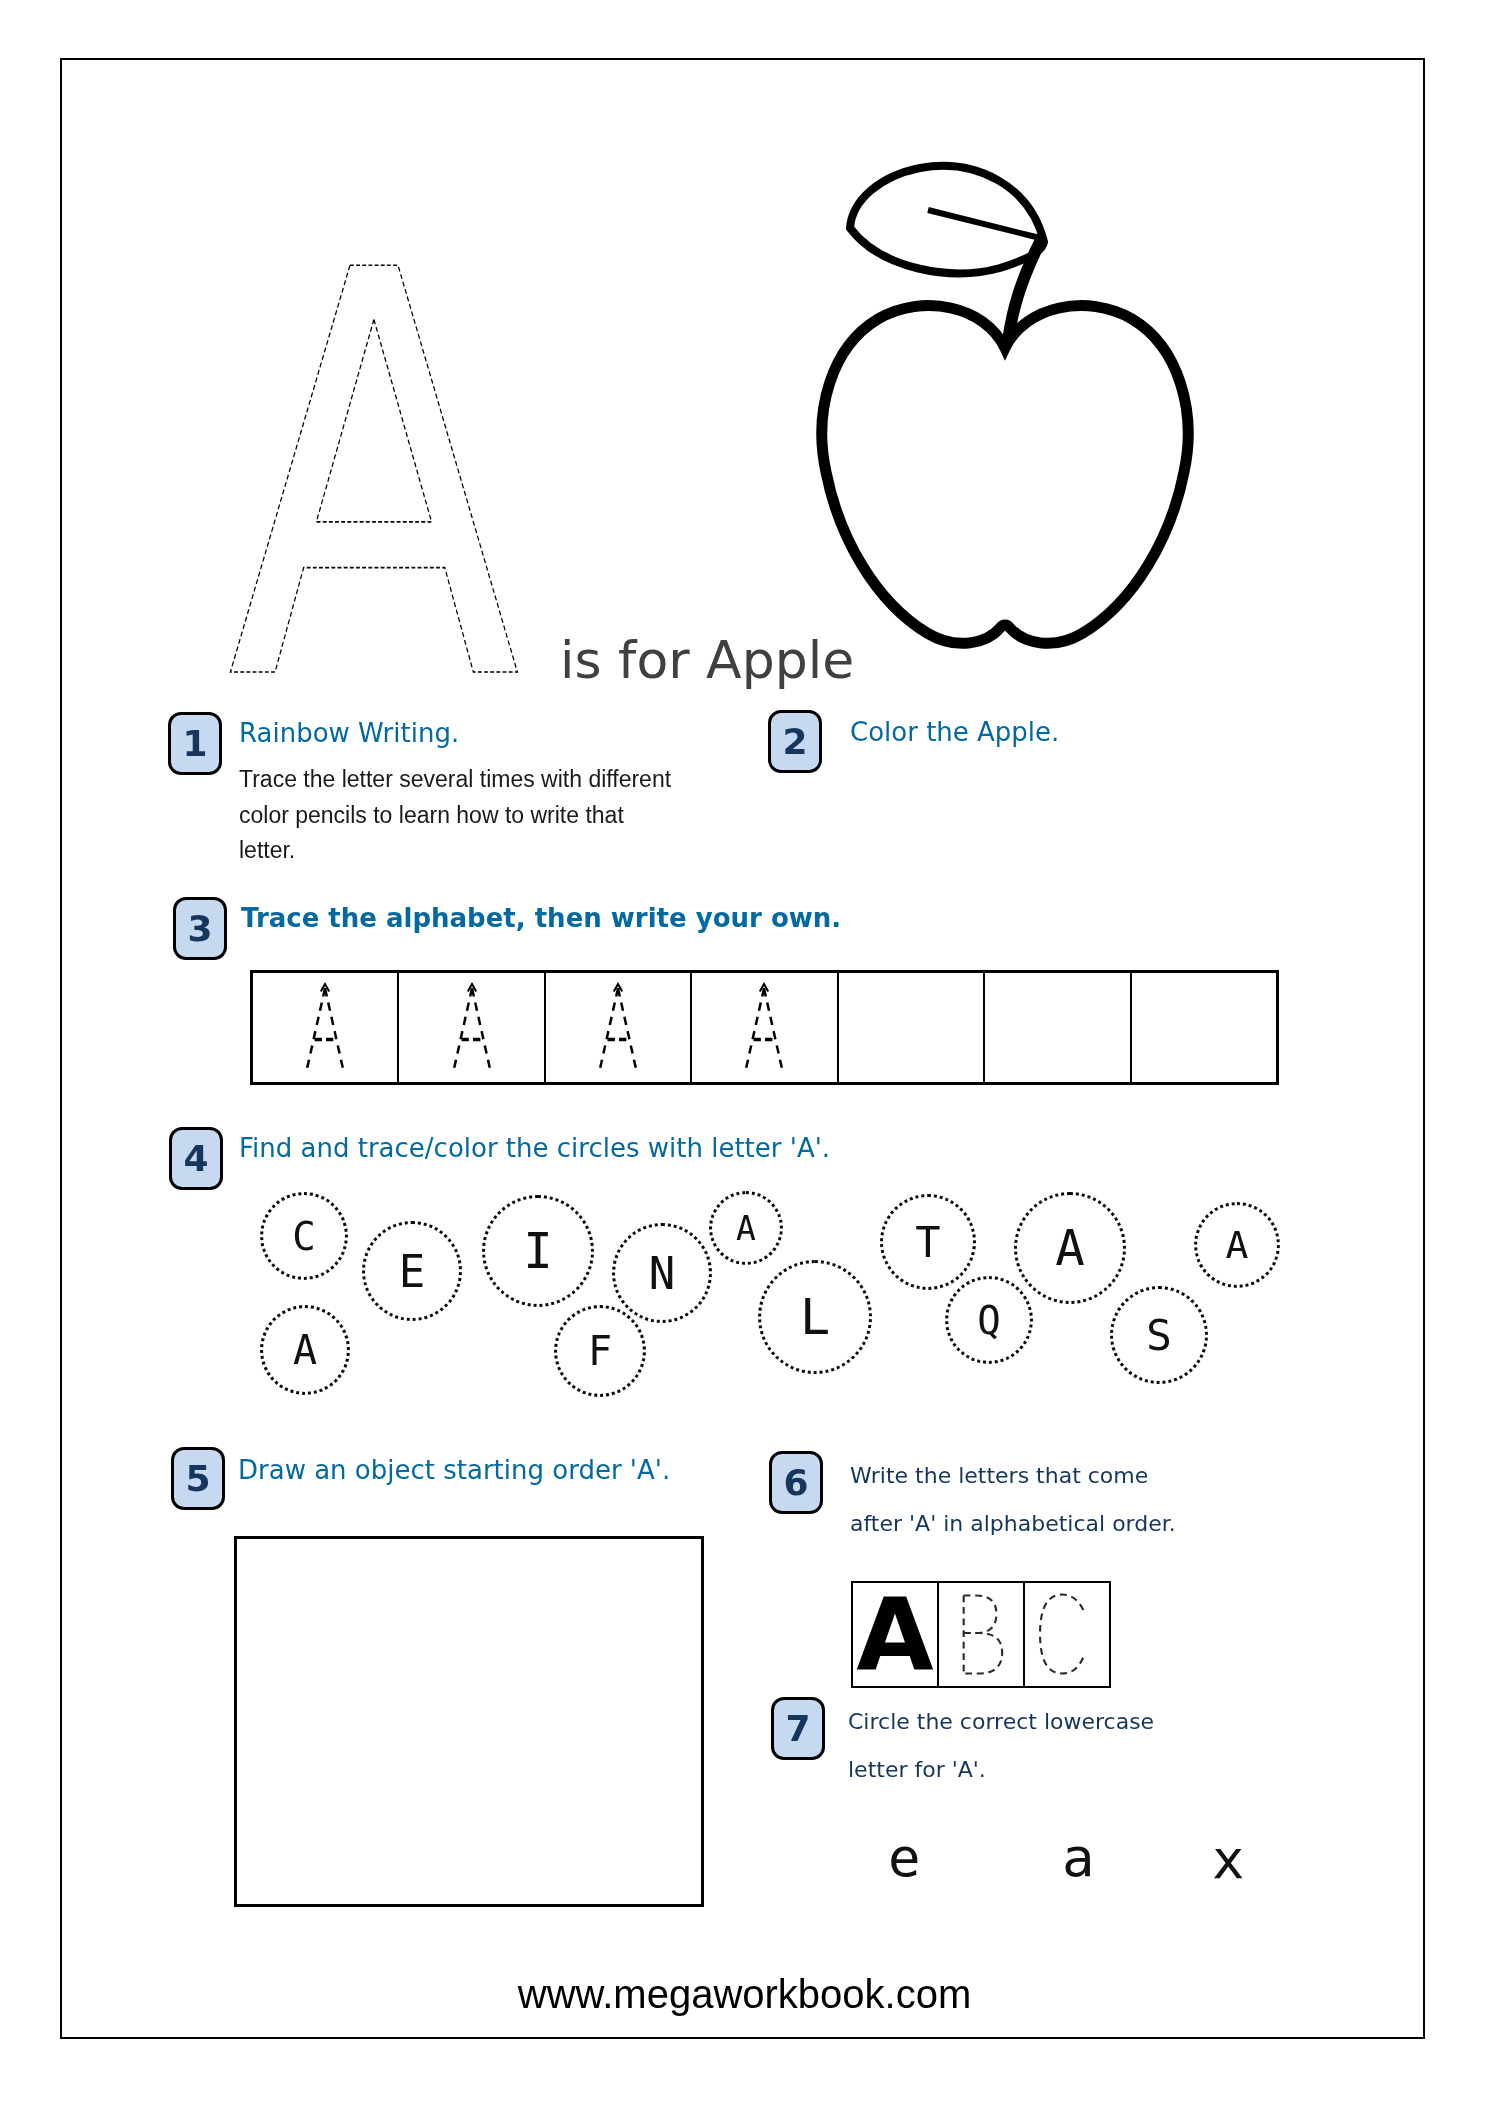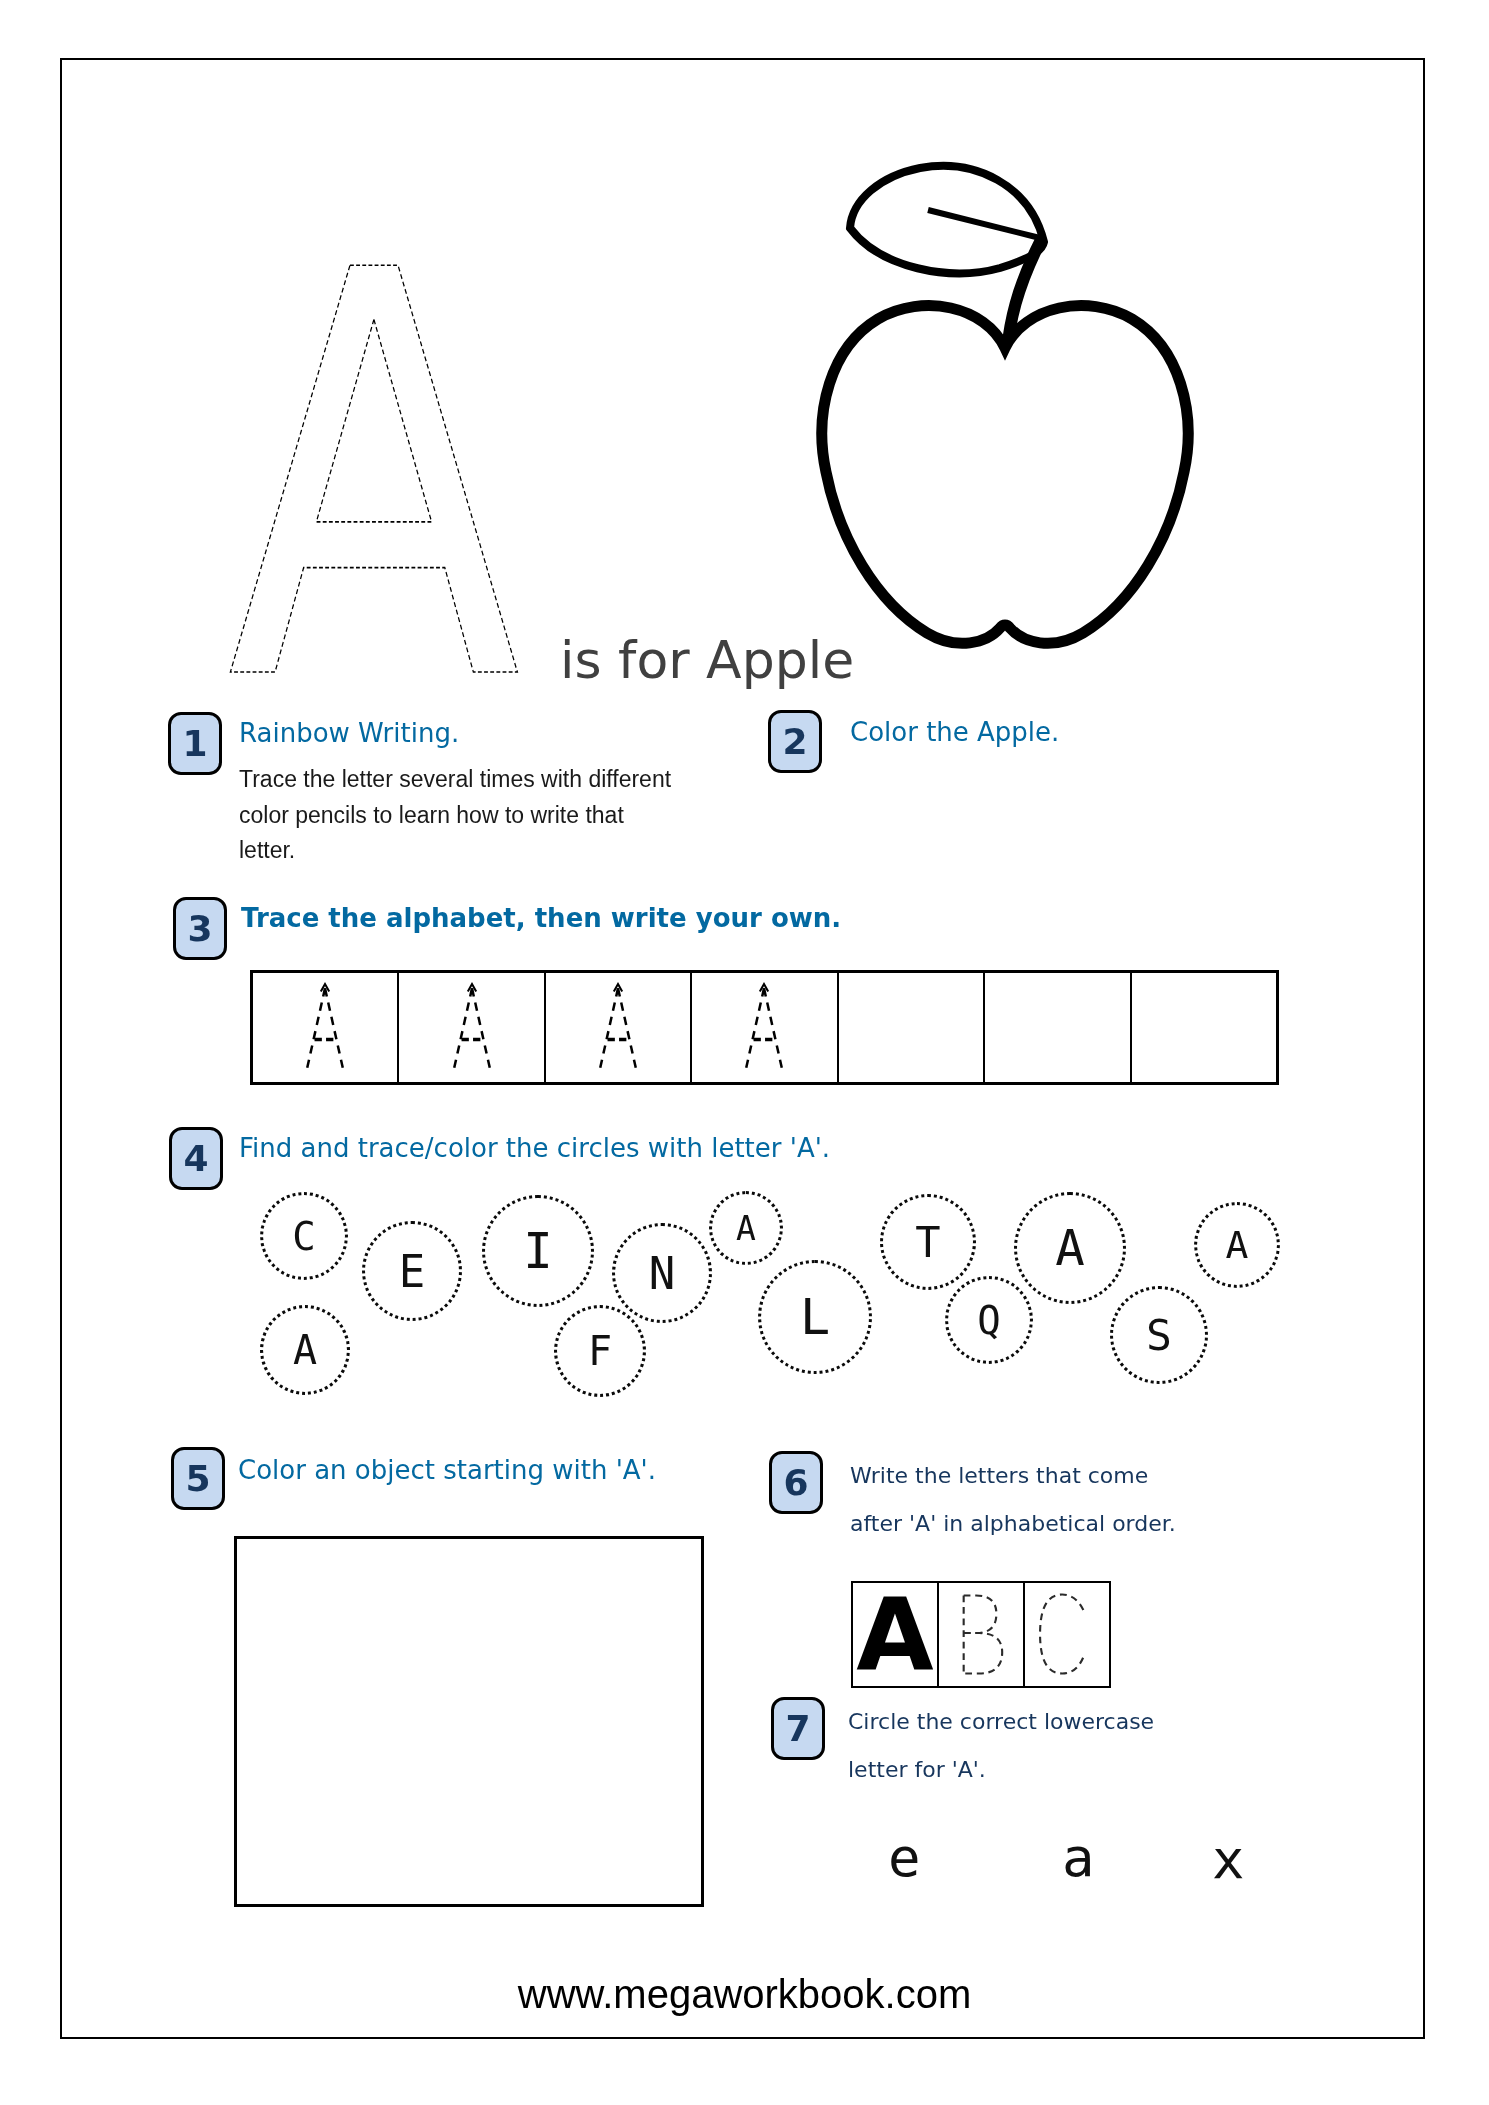--- a/index.html
+++ b/index.html
@@ -160,21 +160,21 @@
   <div class="find-circle" style="left: 1110px; top: 1286px; height: 98px; width: 98px; font-size: 43px;">
       <span>S</span>
     </div>
   <div class="find-circle" style="left: 1194px; top: 1202px; height: 86px; width: 86px; font-size: 38px;">
       <span>A</span>
     </div>
 
   <div class="badge" style="left:171px;top:1447px;">
     <span>5</span>
   </div>
-  <div class="title" style="left:238px;top:1455px;">Color an object starting with 'A'.</div>
+  <div class="title" style="left:238px;top:1455px;">Draw an object starting order 'A'.</div>
   <div class="draw-box"></div>
 
   <div class="badge" style="left:769px;top:1451px;">
     <span>6</span>
   </div>
   <div class="title2" style="left:850px;top:1452px;">
     <span>Write the letters that come</span>
     <span>after 'A' in alphabetical order.</span>
   </div>
 

